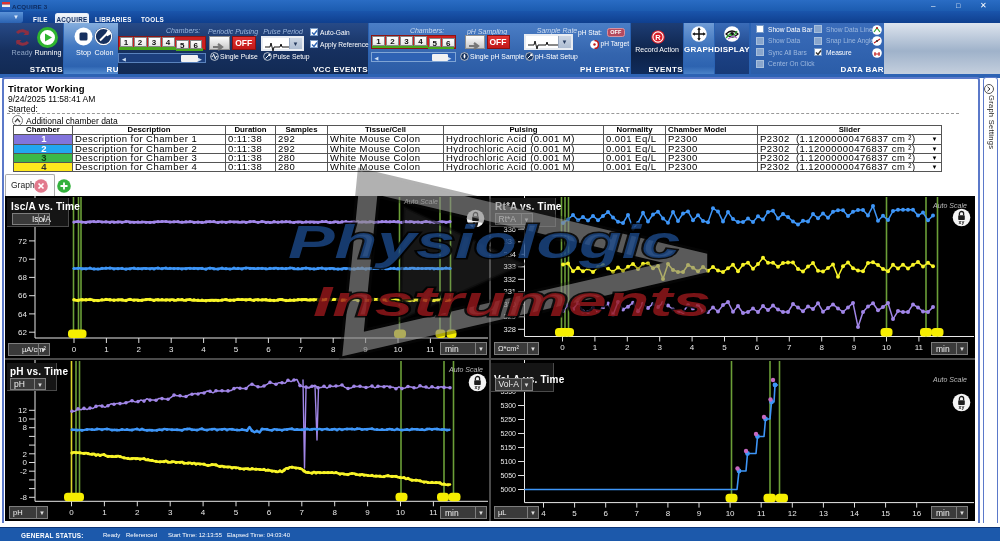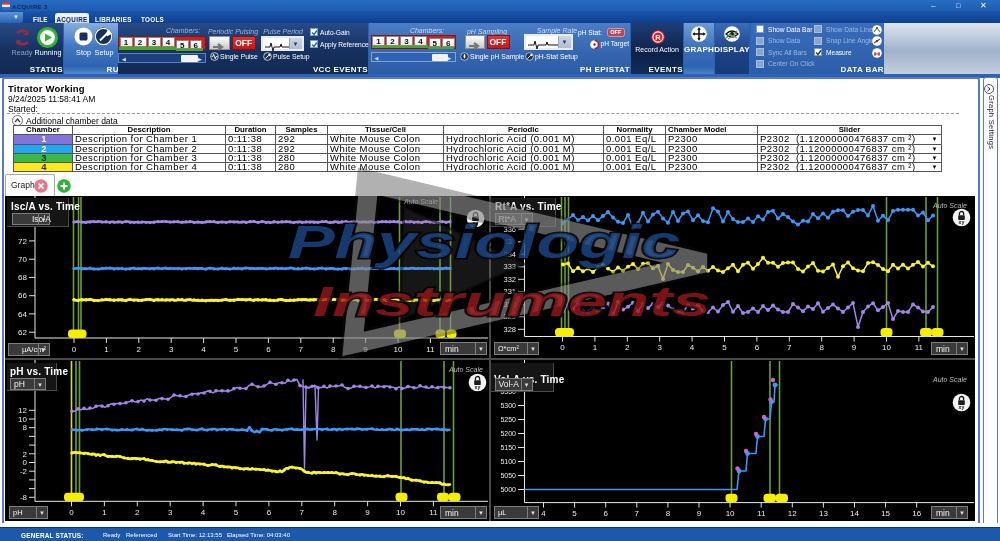--- a/index.html
+++ b/index.html
@@ -99,21 +99,21 @@
     <svg class="abs" style="left:10px;top:4px" width="19" height="19" viewBox="0 0 19 19">
       <circle cx="9.5" cy="9.5" r="9" fill="#fff"></circle>
         <rect x="5.5" y="5.5" width="8" height="8" rx="1.5" fill="#16305f"></rect>
     </svg>
     <div class="abs icolbl" style="left:0px;top:25px;width:39px;">Stop</div>
     <svg class="abs" style="left:30px;top:4px" width="19" height="19" viewBox="0 0 19 19">
       <circle cx="9.5" cy="9.5" r="9" fill="#16305f"></circle>
         <circle cx="9.5" cy="9.5" r="8.2" fill="none" stroke="#fff" stroke-width="1.2"></circle>
       <path d="M6 13.5 L12.5 7 M12.5 7 l1.5-2.5 2 2 -2.5 1.5z" stroke="#fff" stroke-width="2" fill="#fff"></path>
     </svg>
-    <div class="abs icolbl" style="left:22px;top:25px;width:36px;">Setup</div>
+    <div class="abs icolbl" style="left:22px;top:25px;width:36px;">Colon</div>
     <div class="abs grpTitle">RUN</div>
   </div>
 
   <div class="abs grp darkgrp" style="left:118px;width:250px;">
     <div class="abs fieldlbl" style="left:20px;top:4px;width:90px;">Chambers:</div>
     <div class="abs chamstrip" style="left:0px;top:13px;width:88px;"></div>
     <div class="abs greenbar" style="left:1px;top:23.5px;width:57px;height:3px;"></div>
     <div class="abs greenbar" style="left:58px;top:25px;width:27px;height:2.5px;"></div>
     <div class="abs chambtn" style="left:1.5px;top:13.5px;width:13px;height:10px;line-height:10px;">1</div>
     <div class="abs chambtn" style="left:15.5px;top:13.5px;width:13px;height:10px;line-height:10px;">2</div>
@@ -304,21 +304,21 @@
       <col style="width:92px">
       <col style="width:184px">
     </colgroup>
 <tbody>
       <tr>
         <th>Chamber</th>
         <th>Description</th>
         <th>Duration</th>
         <th>Samples</th>
         <th>Tissue/Cell</th>
-        <th>Periodic</th>
+        <th>Pulsing</th>
         <th>Normality</th>
         <th style="text-align:left;padding-left:2px;">Chamber Model</th>
         <th>Slider</th>
       </tr>
 <tr>
         <td style="background:#8274dc;color:#fff;text-align:center;font-weight:bold;">1</td>
         <td>Description for Chamber 1</td>
         <td>0:11:38</td>
         <td>292</td>
         <td>White Mouse Colon</td>

